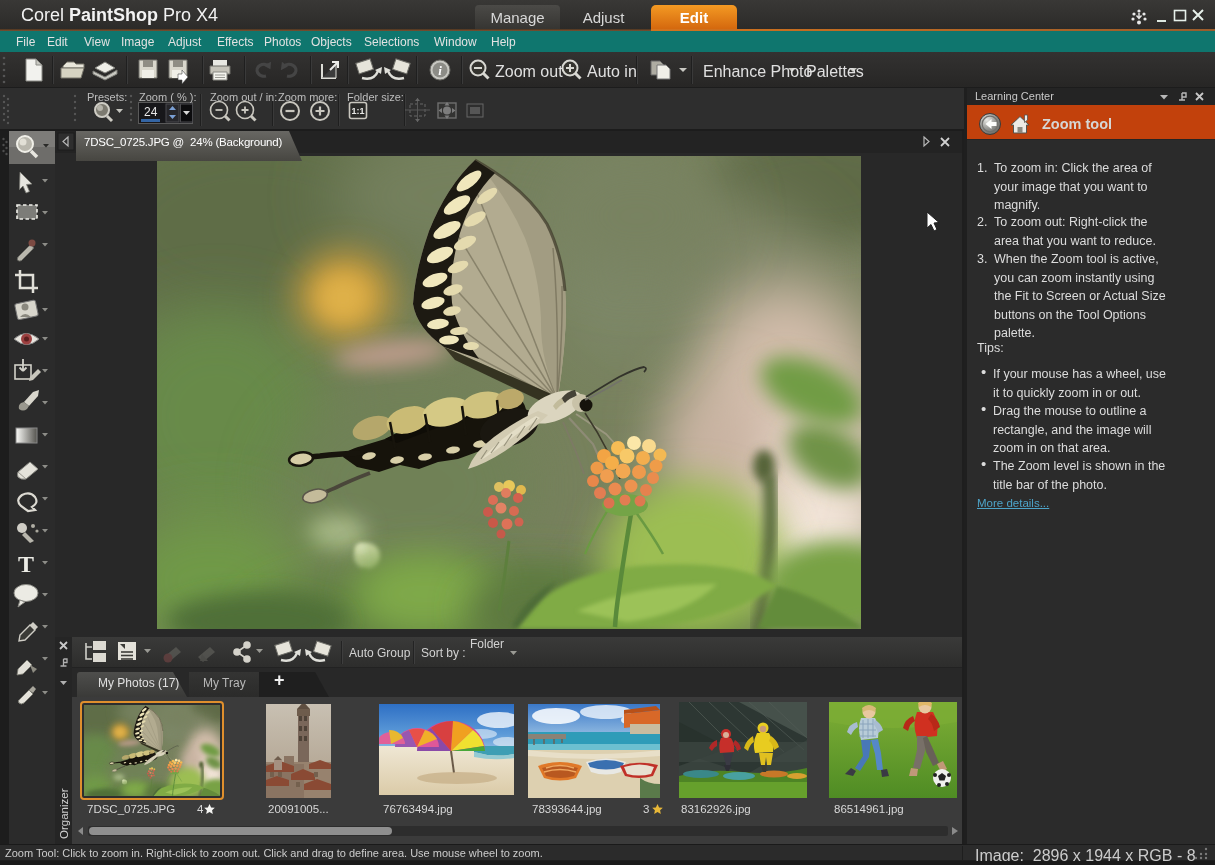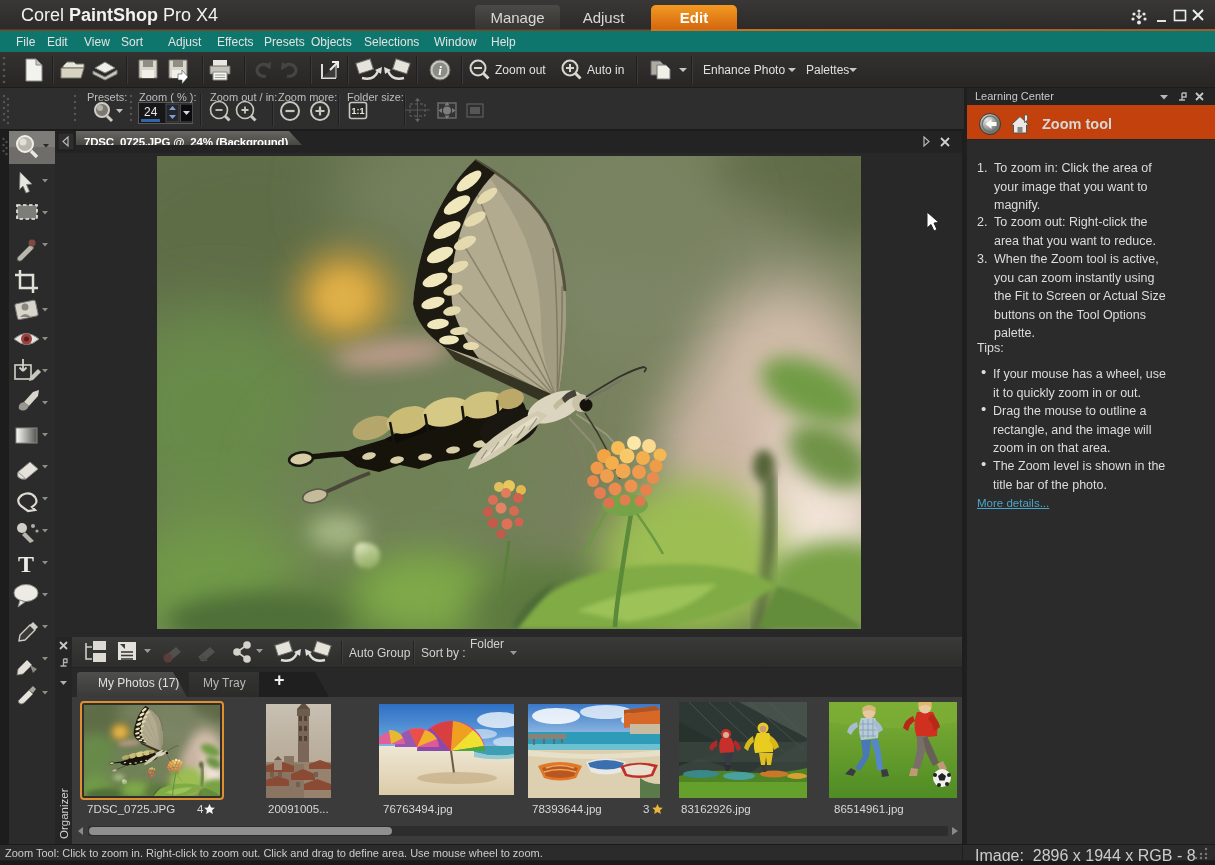--- a/index.html
+++ b/index.html
@@ -21,36 +21,36 @@
   #orangeline .bright { position:absolute; left:651px; top:0; width:564px; height:2px; background:linear-gradient(90deg,#d4731c,#9a5c2c); }
   #winctl { position:absolute; right:5px; top:7px; }
 
   
   #menubar { position:absolute; left:0; top:31px; width:1215px; height:21px; background:#0f766e; }
   #menubar span { position:absolute; top:4px; font-size:12px; color:#e2e2e2; }
 
   
   #toolbar1 { position:absolute; left:0; top:52px; width:1215px; height:36px;
     background:linear-gradient(#333231,#272625); border-bottom:1px solid #1c1c1c; }
-  .tbtxt { position:absolute; top:11px; font-size:12px; color:#e0e0e0; }
+  .tbtxt { position:absolute; top:11px; font-size:16px; color:#e0e0e0; }
 
   
   #toolbar2 { position:absolute; left:0; top:88px; width:964px; height:43px;
     background:#2e2e2e; border-bottom:2px solid #1c1c1c; }
   .t2label { position:absolute; top:3px; font-size:11px; color:#bdbdbd; }
 
   
   #toolcol { position:absolute; left:0; top:131px; width:55px; height:713px; background:#2b2b2b; }
   #toolcol .strip { position:absolute; left:0; top:0; width:9px; height:713px; background:#1d1d1d; }
 
   
   #docbar { position:absolute; left:55px; top:131px; width:907px; height:22px; background:#232323; }
   #canvas { position:absolute; left:55px; top:153px; width:907px; height:484px; background:#282828; }
-  #doctab { position:absolute; left:76px; top:131px; width:226px; height:14px;
-    background:linear-gradient(#686763,#474641); color:#fff; font-weight:bold; font-size:11.5px; letter-spacing:-0.2px;
+  #doctab { position:absolute; left:76px; top:131px; width:226px; height:30px;
+    background:linear-gradient(#686763,#474641); color:#fff; font-weight:normal; font-size:11.5px; letter-spacing:-0.2px;
     line-height:22px; padding-left:8px; white-space:nowrap; overflow:hidden;
     clip-path:polygon(0 0, 213px 0, 226px 100%, 0 100%); }
 
   
   #lc { position:absolute; left:964px; top:88px; width:251px; height:756px; background:#2b2b2b; border-left:3px solid #1f1f1f; }
   #lchead { position:absolute; left:0; top:0; width:248px; height:17px; background:#242424; }
   #lciconbar { position:absolute; left:0; top:17px; width:255px; height:35px; background:#c2410c; border-bottom:1px solid #242424;}
   #lcbody { position:absolute; left:0; top:52px; width:248px; font-size:12.5px; color:#dcdcdc; }
   .lcrow { position:absolute; left:0; width:248px; }
   .lcnum { position:absolute; left:10px; line-height:18.6px; }
@@ -99,24 +99,24 @@
   </div>
   </div>
   <div id="orangeline">
       <div class="bright"></div>
     </div>
 
   <div id="menubar">
     <span style="left:16px">File</span>
     <span style="left:47px">Edit</span>
     <span style="left:84px">View</span>
-    <span style="left:121px">Sort</span>
+    <span style="left:121px">Image</span>
     <span style="left:168px">Adjust</span>
     <span style="left:217px">Effects</span>
-    <span style="left:264px">Presets</span>
+    <span style="left:264px">Photos</span>
     <span style="left:311px">Objects</span>
     <span style="left:364px">Selections</span>
     <span style="left:434px">Window</span>
     <span style="left:491px">Help</span>
   </div>
 
   <div id="toolbar1">
     <svg width="1215" height="36" style="position:absolute;left:0;top:0">
 
       <g fill="#555">

